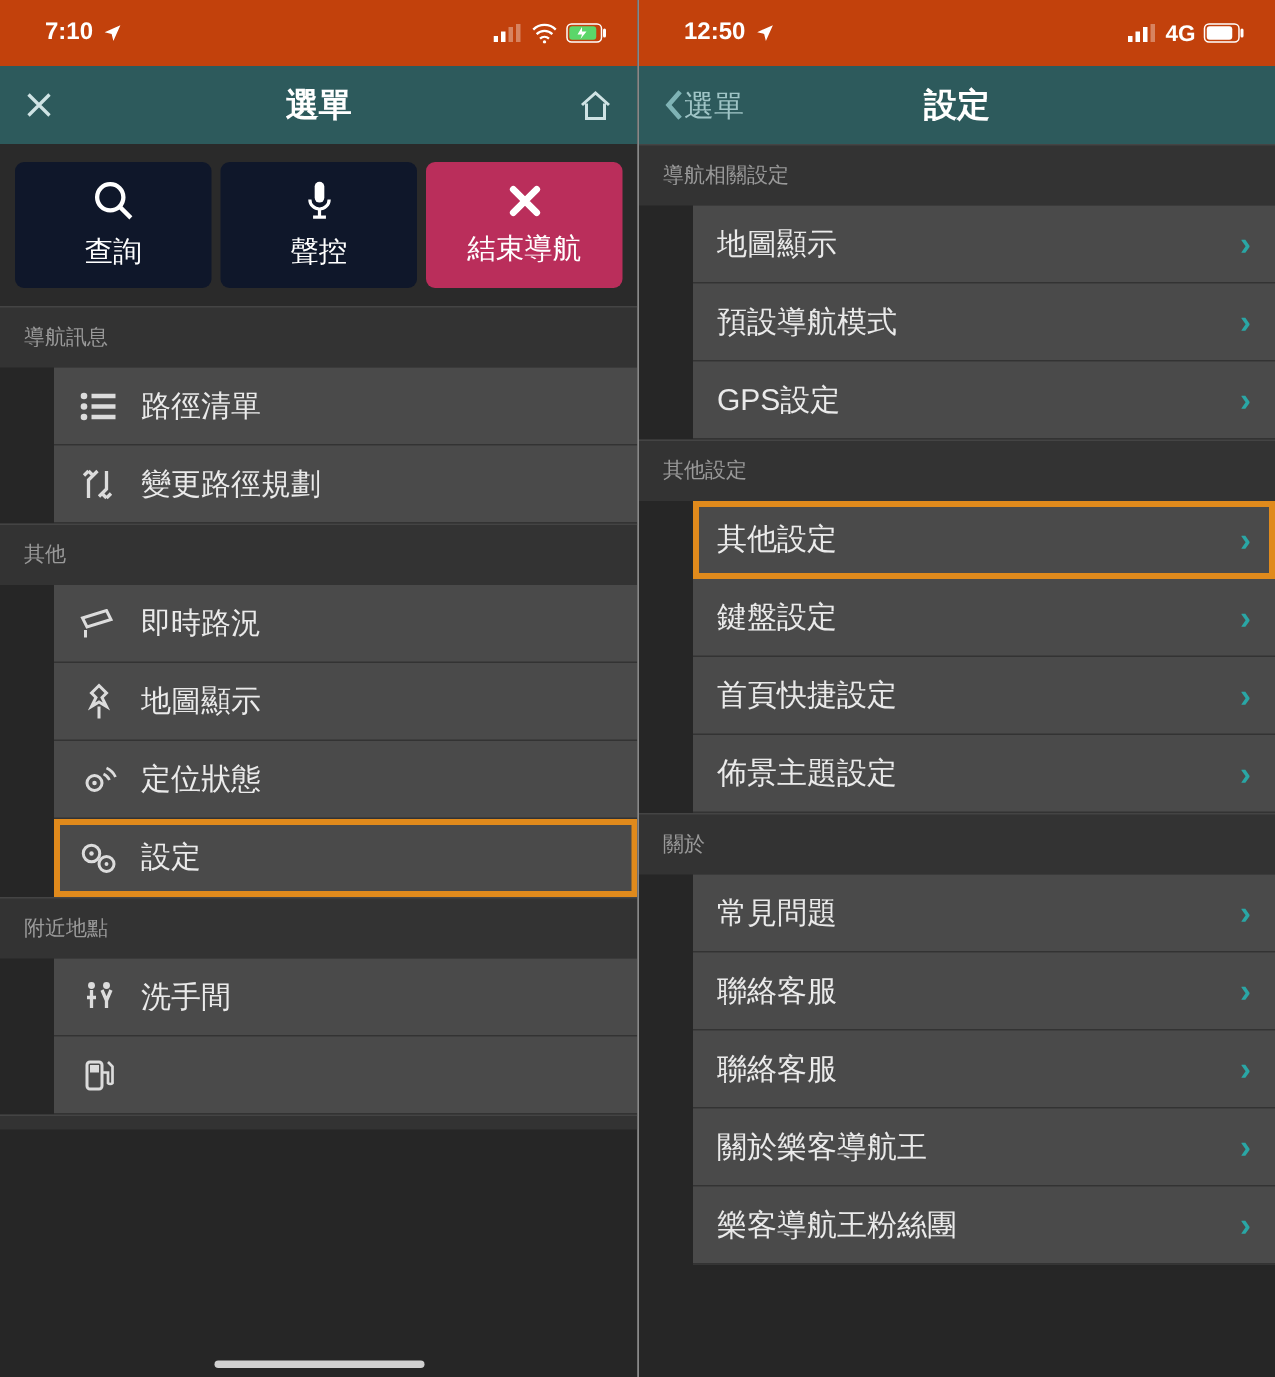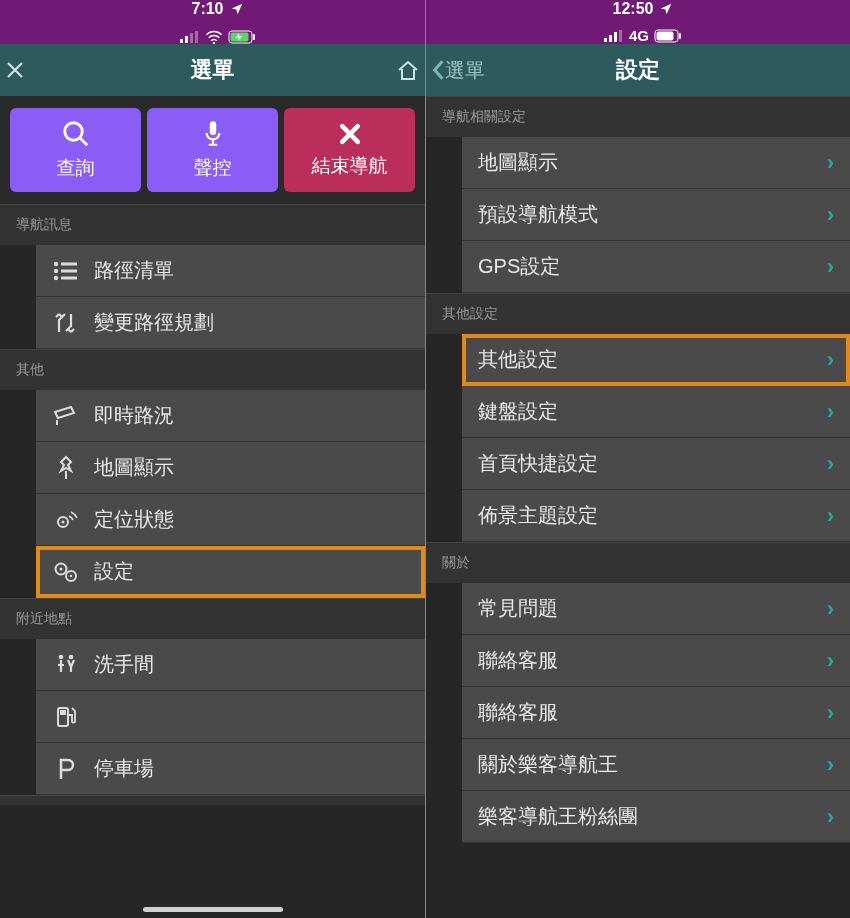--- a/index.html
+++ b/index.html
@@ -1,32 +1,32 @@
 <!DOCTYPE html>
 <html><head>
 <meta charset="utf-8">
 <style>
 * { margin: 0; padding: 0; box-sizing: border-box; font-family: -apple-system, "Helvetica Neue", Arial, sans-serif; }
 body { background: #fff; width: 850px; height: 918px; display: flex; }
 .screen { width: 425px; height: 918px; background: #262626; position: relative; overflow: hidden; display: flex; flex-direction: column; }
 .screen + .screen { border-left: 1px solid #888; }
 
-.statusbar { height: 44px; background: #701a75; display: flex; align-items: center; justify-content: space-between; padding: 0 20px 0 30px; color: #fff; font-size: 16px; font-weight: 600; flex-direction: column; }
+.statusbar { height: 44px; background: #c2410c; display: flex; align-items: center; justify-content: space-between; padding: 0 20px 0 30px; color: #fff; font-size: 16px; font-weight: 600; }
 .statusbar .left { display: flex; align-items: center; gap: 6px; }
 .statusbar .right { display: flex; align-items: center; gap: 5px; font-size: 14px; }
 .loc-arrow { display: inline-block; transform: rotate(0deg); }
 
-.navbar { height: 52px; background: #2d5a5c; display: flex; align-items: center; justify-content: space-between; padding: 0 5px; color: #fff; position: relative; }
+.navbar { height: 52px; background: #2d5a5c; display: flex; align-items: center; justify-content: space-between; padding: 0 16px; color: #fff; position: relative; }
 .navbar .title { font-size: 22px; font-weight: 600; position: absolute; left: 50%; transform: translateX(-50%); }
 .navbar .back { display: flex; align-items: center; color: #9fc4c6; font-size: 20px; }
 .navbar .icon { font-size: 22px; color: #cfe3e4; }
 
 .btn-row { display: flex; gap: 6px; padding: 12px 10px; background: #2a2a2a; }
 .big-btn { flex: 1; height: 84px; border-radius: 6px; display: flex; flex-direction: column; align-items: center; justify-content: center; gap: 6px; color: #fff; font-size: 19px; }
-.big-btn.teal { background: #8b5cf6; }
+.big-btn.teal { background: #0f172a; }
 .big-btn.red  { background: #ba2e5b; }
 .big-btn .ico { font-size: 30px; line-height: 1; }
 
 .section-header { background: #333333; color: #9a9a9a; font-size: 14px; padding: 11px 16px; border-top: 1px solid #444; }
 .row { background: #4a4a4a; color: #eaeaea; font-size: 20px; display: flex; align-items: center; height: 52px; padding: 0 16px; border-bottom: 1px solid #333; gap: 14px; position: relative; margin-left: 36px; }
 .row .icon-slot { width: 28px; display: flex; align-items: center; justify-content: center; }
 .row .label { flex: 1; }
 .row .chev { color: #2aa6a5; font-size: 22px; font-weight: 600; }
 
 .highlight { outline: 4px solid #e08a1c; outline-offset: -4px; }
@@ -195,28 +195,20 @@
     </div>
     <div class="row">
       <span class="icon-slot">
           <svg width="22" height="24" viewBox="0 0 22 24">
             <rect x="3" y="3" width="10" height="18" rx="2" fill="none" stroke="#dcdcdc" stroke-width="2"></rect>
             <rect x="5" y="5" width="6" height="5" fill="#dcdcdc"></rect>
             <path d="M13 10h4v7a2 2 0 0 0 3 0V6l-3-3" fill="none" stroke="#dcdcdc" stroke-width="1.8"></path>
           </svg>
         </span>
     </div>
-    <div class="row">
-      <span class="icon-slot">
-          <svg width="20" height="24" viewBox="0 0 20 24">
-            <path d="M5 22V3h7a5 5 0 0 1 0 10H5" fill="none" stroke="#dcdcdc" stroke-width="2.5"></path>
-          </svg>
-        </span>
-      <span class="label">停車場</span>
-    </div>
     <div class="section-header" style="height:10px;padding:0"></div>
   </div>
   <div class="home-ind"></div>
 </div>
 
 <div class="screen">
   <div class="statusbar">
     <div class="left">
       <span>12:50</span>
       <span class="loc-arrow">

